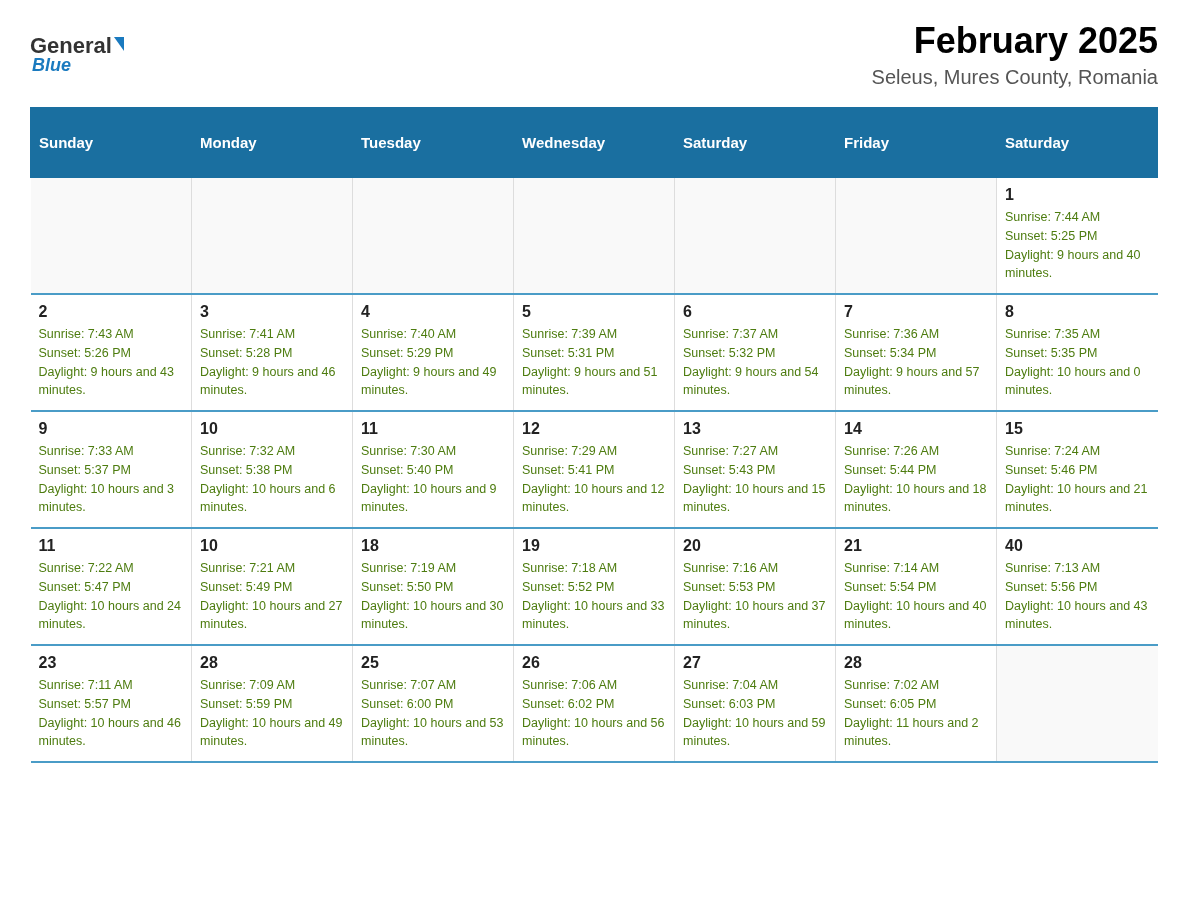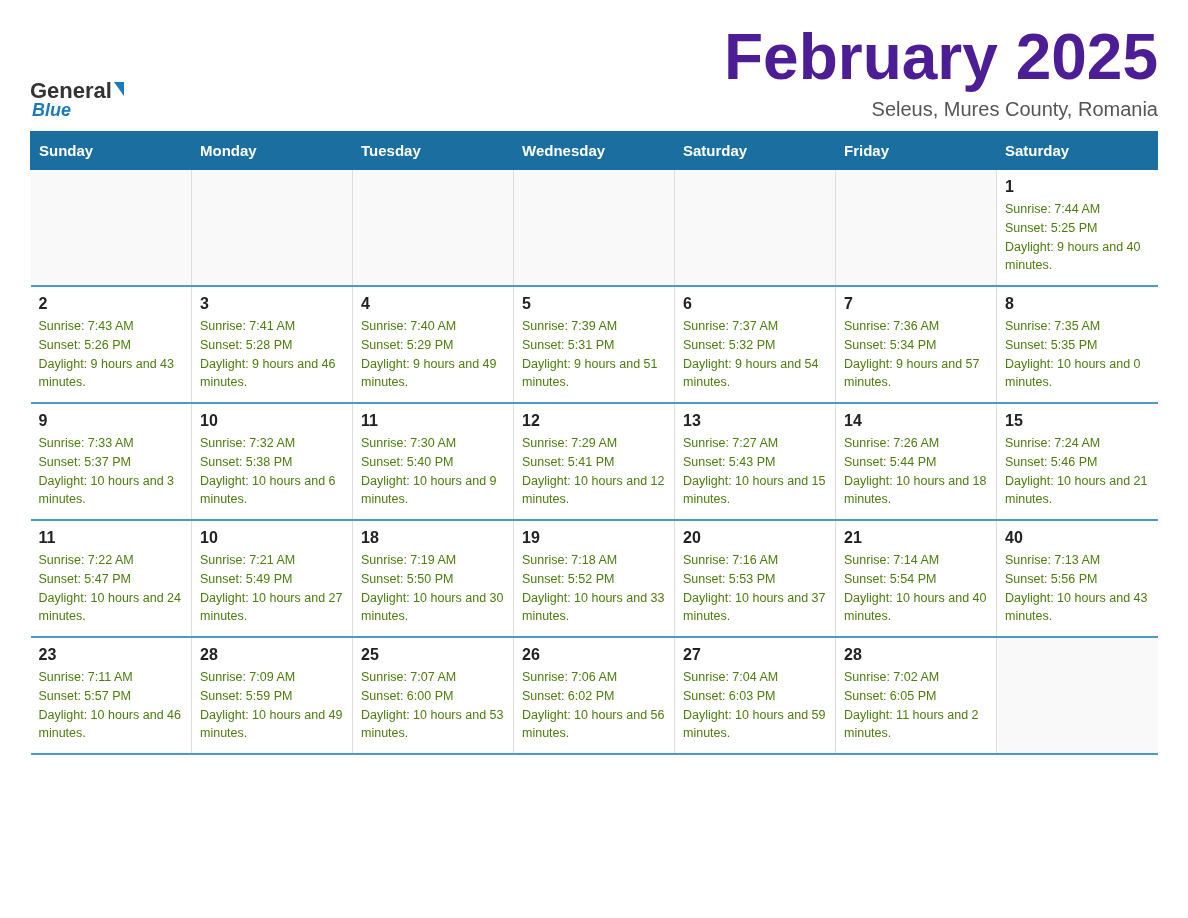--- a/index.html
+++ b/index.html
@@ -6,22 +6,22 @@
     body {
       font-family: Arial, Helvetica, sans-serif;
       background: #fff;
       padding: 20px 30px;
       width: 1188px;
       min-height: 918px;
     }
     .header {
       display: flex;
       justify-content: space-between;
-      align-items: flex-end;
-      margin-bottom: 10px;
+      align-items: center;
+      margin-bottom: 18px;
     }
     .logo {
       display: flex;
       flex-direction: column;
       align-items: flex-start;
     }
     .logo-text {
       display: flex;
       align-items: center;
       font-size: 22px;
@@ -43,43 +43,43 @@
       font-size: 18px;
       font-weight: bold;
       margin-top: -4px;
       margin-left: 2px;
       font-style: italic;
     }
     .title-section {
       text-align: right;
     }
     .title-section h1 {
-      font-size: 64px;
-      font-weight: bold;
-      color: #4c1d95;
+      font-size: 36px;
+      font-weight: bold;
+      color: #000000;
     }
     .title-section h2 {
       font-size: 20px;
       font-weight: normal;
       color: #555;
       margin-top: 4px;
     }
     .calendar {
       width: 100%;
       border-collapse: collapse;
       margin-top: 10px;
     }
     .calendar thead tr {
       background-color: #1a6fa0;
     }
     .calendar thead th {
       color: #fff;
       font-size: 15px;
       font-weight: bold;
-      padding: 10px 8px;
+      padding: 26px 8px;
       text-align: left;
       border: 1px solid #1a6fa0;
       width: calc(100% / 7);
     }
     .calendar tbody tr {
       border-bottom: 2px solid #4a9cc7;
     }
     .calendar tbody td {
       vertical-align: top;
       padding: 8px 8px 10px 8px;

